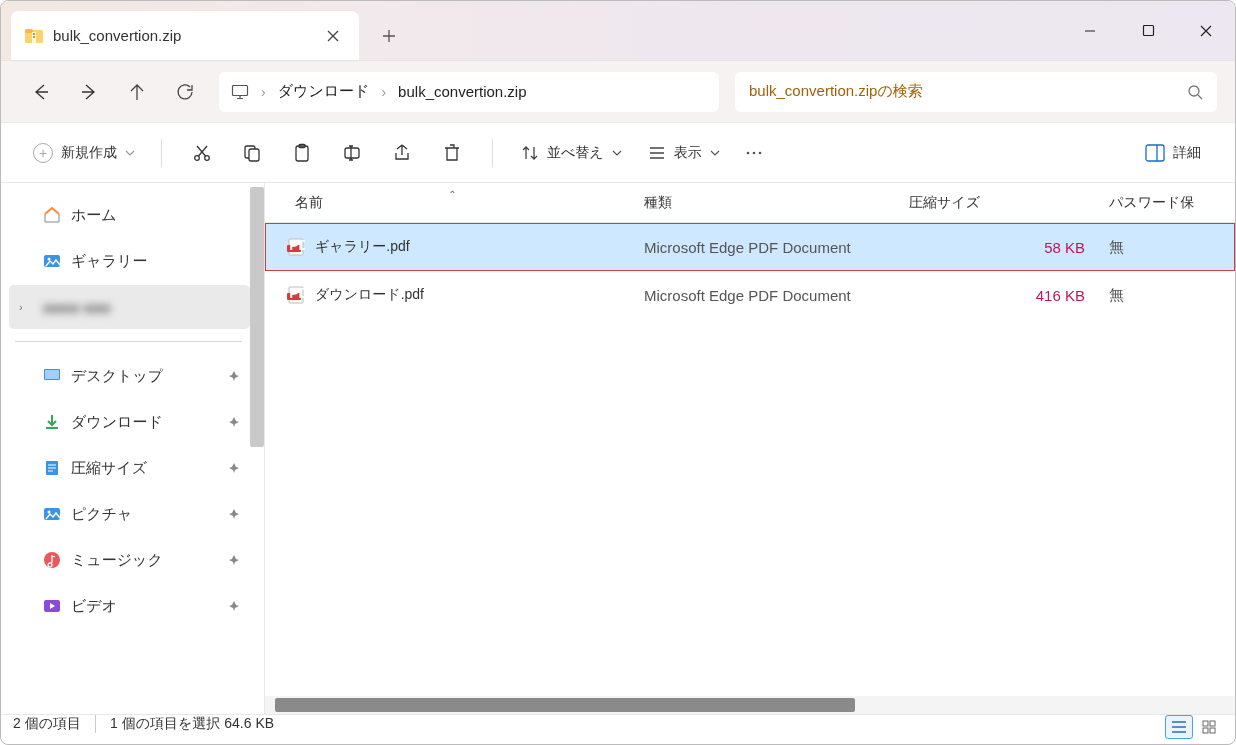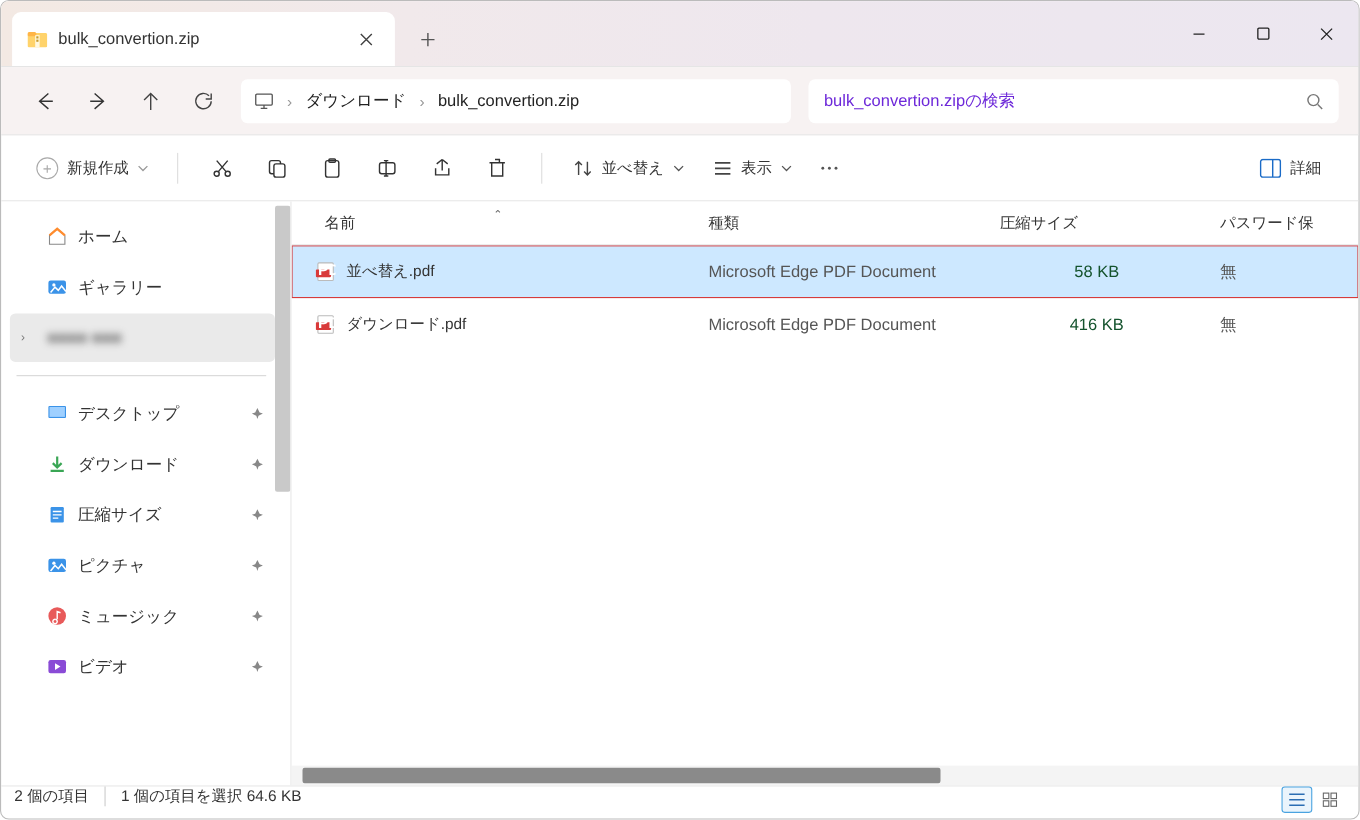--- a/index.html
+++ b/index.html
@@ -12,21 +12,21 @@
 .newtab{width:40px;display:flex;align-items:center;justify-content:center;margin-top:10px;margin-left:10px}
 .wincontrols{margin-left:auto;display:flex}
 .wbtn{width:58px;display:flex;align-items:center;justify-content:center}
 .navbar{height:62px;display:flex;align-items:center;padding:0 18px;gap:4px;background:#f7f2f2;border-bottom:1px solid #e8e8e8}
 .nbtn{width:44px;height:40px;display:flex;align-items:center;justify-content:center;border-radius:5px;color:#555}
 .nbtn.dis{color:#bbb}
 .crumbs{flex:0 0 500px;height:40px;background:#fff;border-radius:6px;display:flex;align-items:center;padding:0 12px;gap:12px;margin-left:8px}
 .crumbs .sep{color:#999}
 .crumb{color:#222;font-size:15px}
 .searchbox{flex:1;height:40px;background:#fff;border-radius:6px;display:flex;align-items:center;padding:0 14px;margin-left:12px;color:#888}
-.searchbox .ph{flex:1;color:#6d28d9;font-size:15px}
+.searchbox .ph{flex:1;color:#a16207;font-size:15px}
 .toolbar{height:60px;display:flex;align-items:center;padding:0 22px;border-bottom:1px solid #e8e8e8;gap:2px}
 .tb-new{display:flex;align-items:center;gap:8px;padding:6px 10px;border-radius:5px;color:#999}
 .tb-new .pc{width:20px;height:20px;border:1.3px solid #aaa;border-radius:50%;display:flex;align-items:center;justify-content:center;color:#aaa;font-size:14px;line-height:1}
 .vsep{width:1px;height:28px;background:#ddd;margin:0 14px}
 .tbtn{width:48px;height:40px;display:flex;align-items:center;justify-content:center;border-radius:5px;color:#1a6bc7}
 .tbtn.gray{color:#888}
 .tmenu{display:flex;align-items:center;gap:8px;padding:0 12px;height:40px;border-radius:5px;color:#222}
 .tmenu svg{color:#444}
 .tb-right{margin-left:auto;display:flex;align-items:flex-start;gap:8px}
 .body{flex:1;display:flex;overflow:hidden}
@@ -45,21 +45,21 @@
 .col-type{flex:0 0 265px}
 .col-size{flex:0 0 200px;text-align:left;padding-right:20px}
 .col-pw{flex:1}
 .sort-ind{position:absolute;left:50%;top:-5px;transform:translateX(-50%);font-size:10px;color:#666}
 .rows{flex:1;overflow:hidden;position:relative}
 .row{display:flex;align-items:center;height:48px}
 .row.sel{background:#cde8ff;outline:1.5px solid #d63b3b;outline-offset:-1px}
 .cell{padding:0 4px;font-size:15px}
 .c-name{flex:0 0 375px;padding-left:22px;display:flex;align-items:center;gap:10px}
 .c-type{flex:0 0 265px;color:#555}
-.c-size{flex:0 0 200px;text-align:center;padding-right:20px;color:#14532d}
+.c-size{flex:0 0 200px;text-align:right;padding-right:20px;color:#be185d}
 .c-pw{flex:1;color:#555}
 .pdf-ico{width:18px;height:18px}
 .hscroll{height:18px;background:#f4f4f4;display:flex;align-items:center}
 .hthumb{height:14px;width:580px;background:#8a8a8a;margin-left:10px;border-radius:2px}
 .status{height:30px;border-top:1px solid #e8e8e8;display:flex;align-items:flex-start;padding:0 12px;gap:8px;font-size:14px;color:#444}
 .status .vsep2{width:1px;height:18px;background:#ccc;margin:0 6px}
 .viewbtns{margin-left:auto;display:flex;gap:2px}
 .vbtn{width:28px;height:24px;border:1px solid transparent;display:flex;align-items:center;justify-content:center;border-radius:3px}
 .vbtn.active{border-color:#4aa3e0;background:#eaf4fc}
 .blur{filter:blur(4px)}
@@ -336,21 +336,21 @@
       <div class="col col-pw"><span>パスワード保</span></div>
     </div>
     <div class="rows">
       <div class="row sel">
         <div class="cell c-name">
           <svg class="pdf-ico" viewBox="0 0 18 18">
               <rect x="2" y="1" width="14" height="16" rx="1" fill="#fff" stroke="#bbb"></rect>
               <rect x="0" y="7" width="14" height="7" rx="1" fill="#d93a3a"></rect>
               <text x="2.2" y="12.3" font-size="5" fill="#fff" font-weight="bold">PDF</text>
             </svg>
-          <span>並べ替え.pdf</span>
+          <span>ギャラリー.pdf</span>
         </div>
         <div class="cell c-type">Microsoft Edge PDF Document</div>
         <div class="cell c-size">58 KB</div>
         <div class="cell c-pw">無</div>
       </div>
       <div class="row">
         <div class="cell c-name">
           <svg class="pdf-ico" viewBox="0 0 18 18">
               <rect x="2" y="1" width="14" height="16" rx="1" fill="#fff" stroke="#bbb"></rect>
               <rect x="0" y="7" width="14" height="7" rx="1" fill="#d93a3a"></rect>

